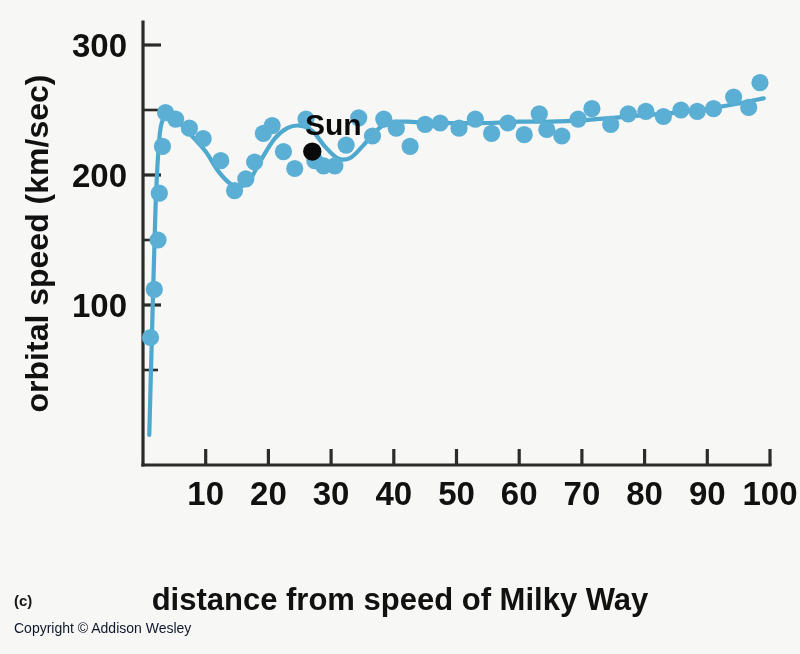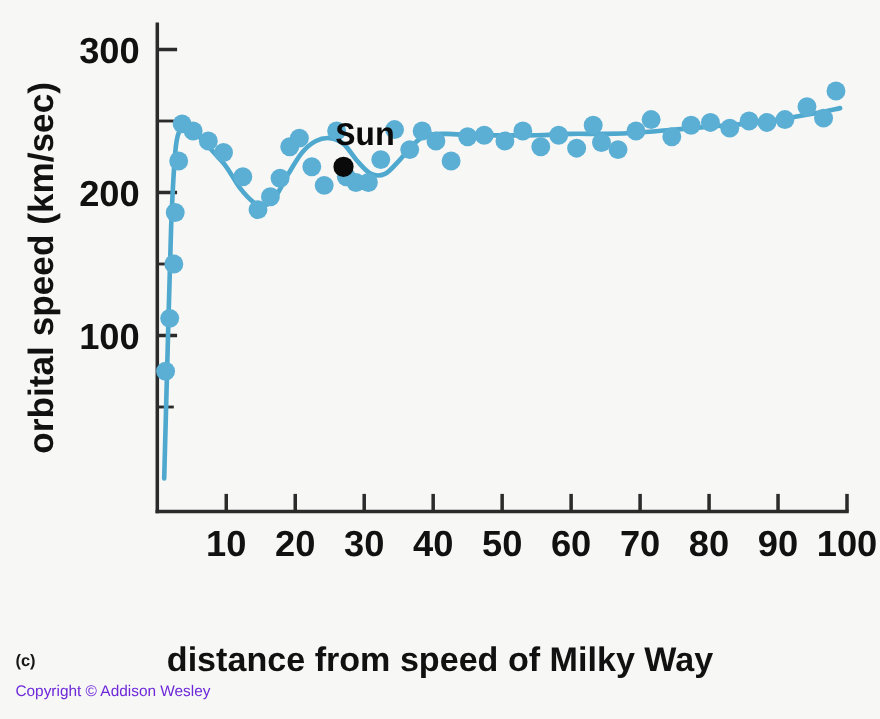--- a/index.html
+++ b/index.html
@@ -68,21 +68,21 @@
     line-height: 1.26;
     white-space: pre;
   }
   #xaxis-title {
     left: 0;
     top: 502px;
     width: 800px;
   }
   .sun-label {
     position: absolute;
-    font-family: Liberation Mono, monospace;
+    font-family: Liberation Sans, sans-serif;
     font-weight: bold;
     font-size: 30px;
     color: #0a0a0a;
     white-space: nowrap;
   }
   #sun-label {
     left: 305px;
     top: 108px;
   }
   #panel-letter {
@@ -93,21 +93,21 @@
     font-weight: bold;
     font-size: 15px;
     color: #171717;
   }
   #copyright-line {
     position: absolute;
     left: 14px;
     top: 620px;
     font-family: "Liberation Sans", sans-serif;
     font-size: 14px;
-    color: #6d28d9;
+    color: #0f172a;
   }
 </style>
 </head>
 <body>
 
 <div id="figure">
 
   <svg id="plot-svg" viewBox="0 0 800 654">
 
     <g id="axes-group">

